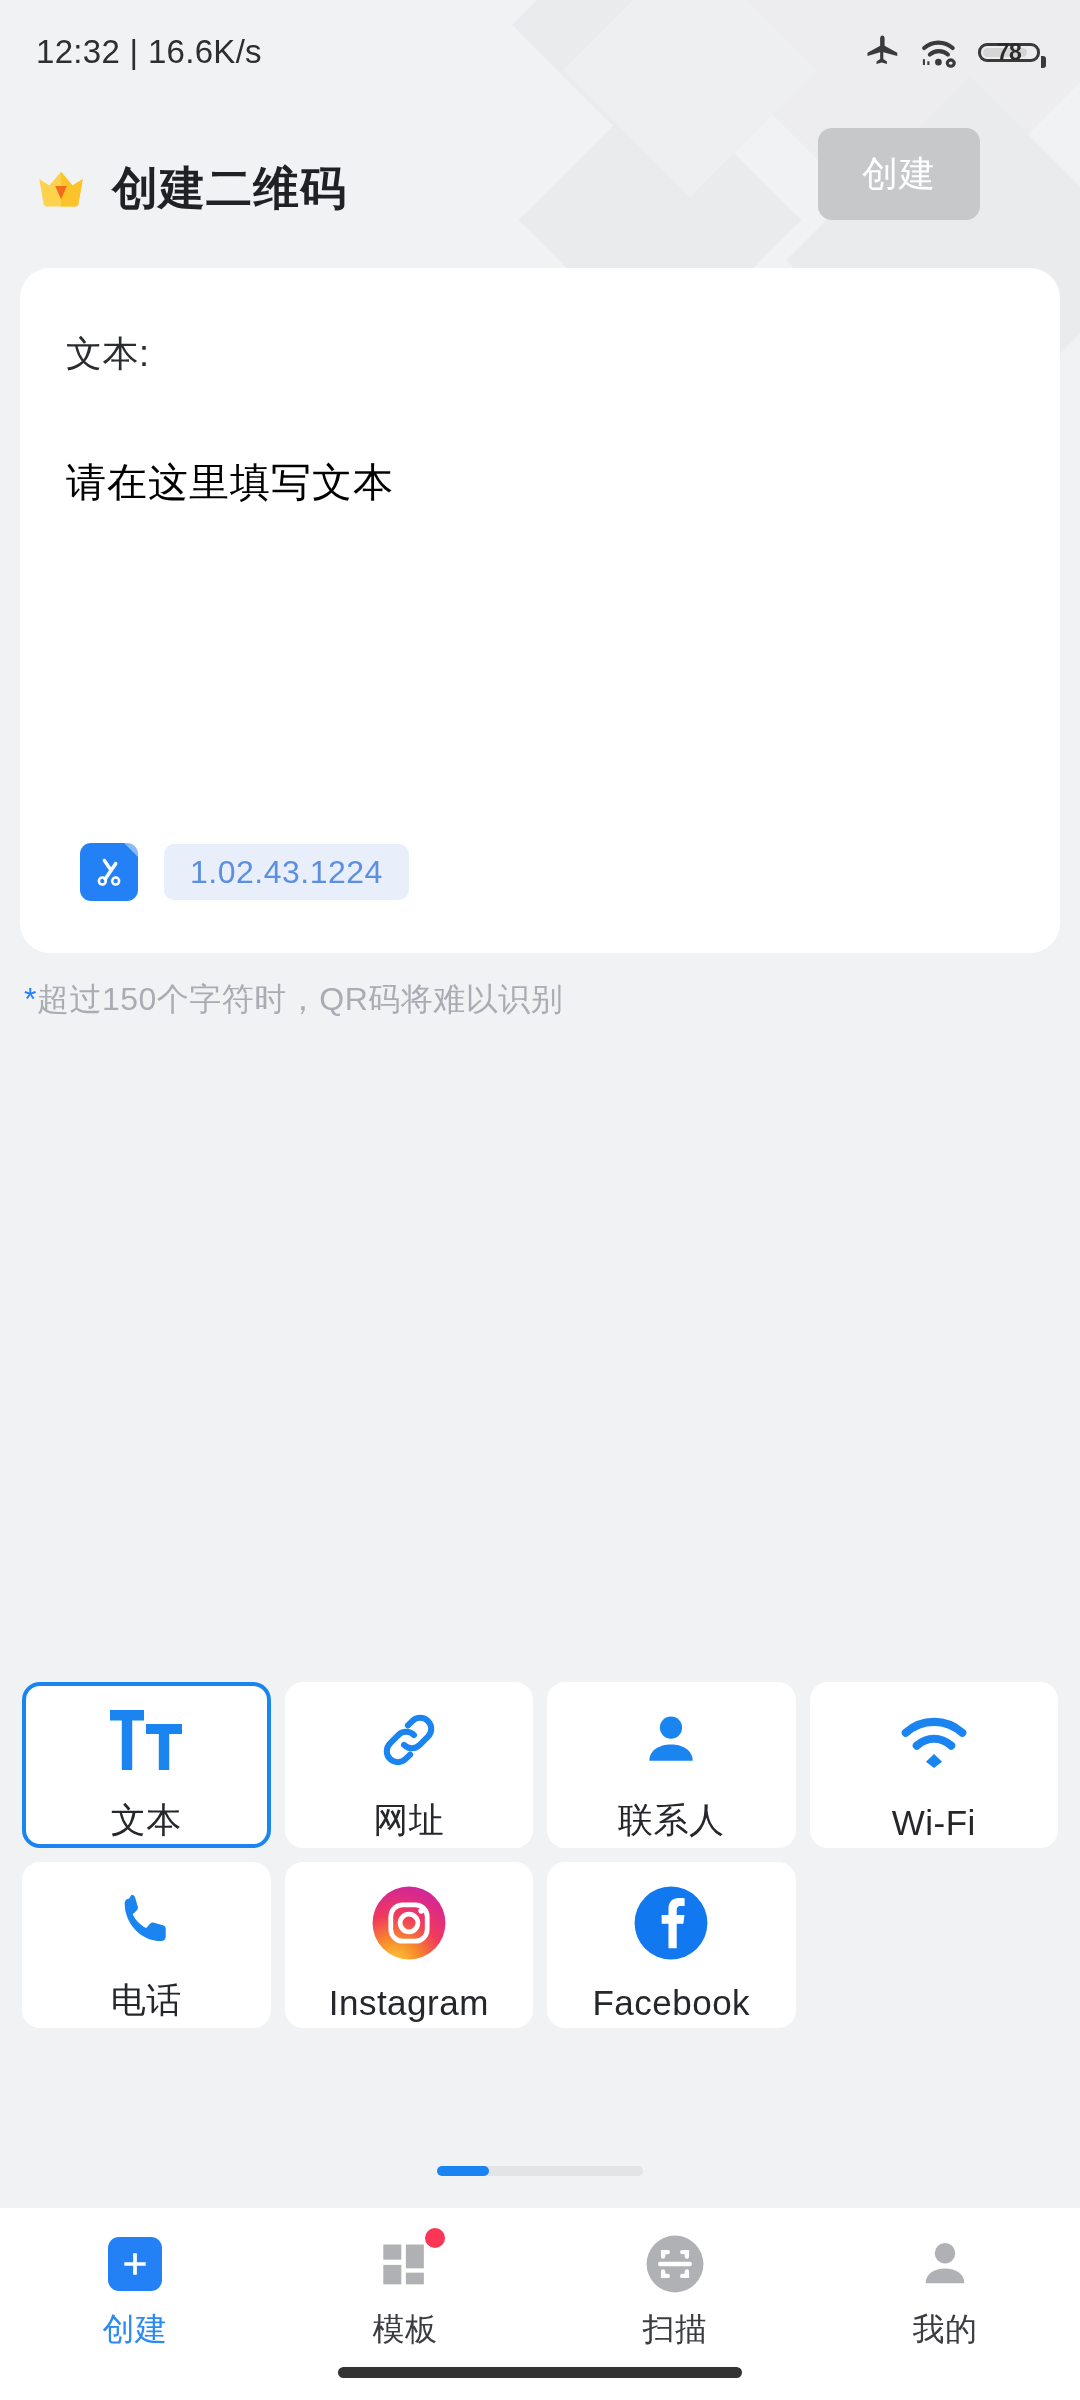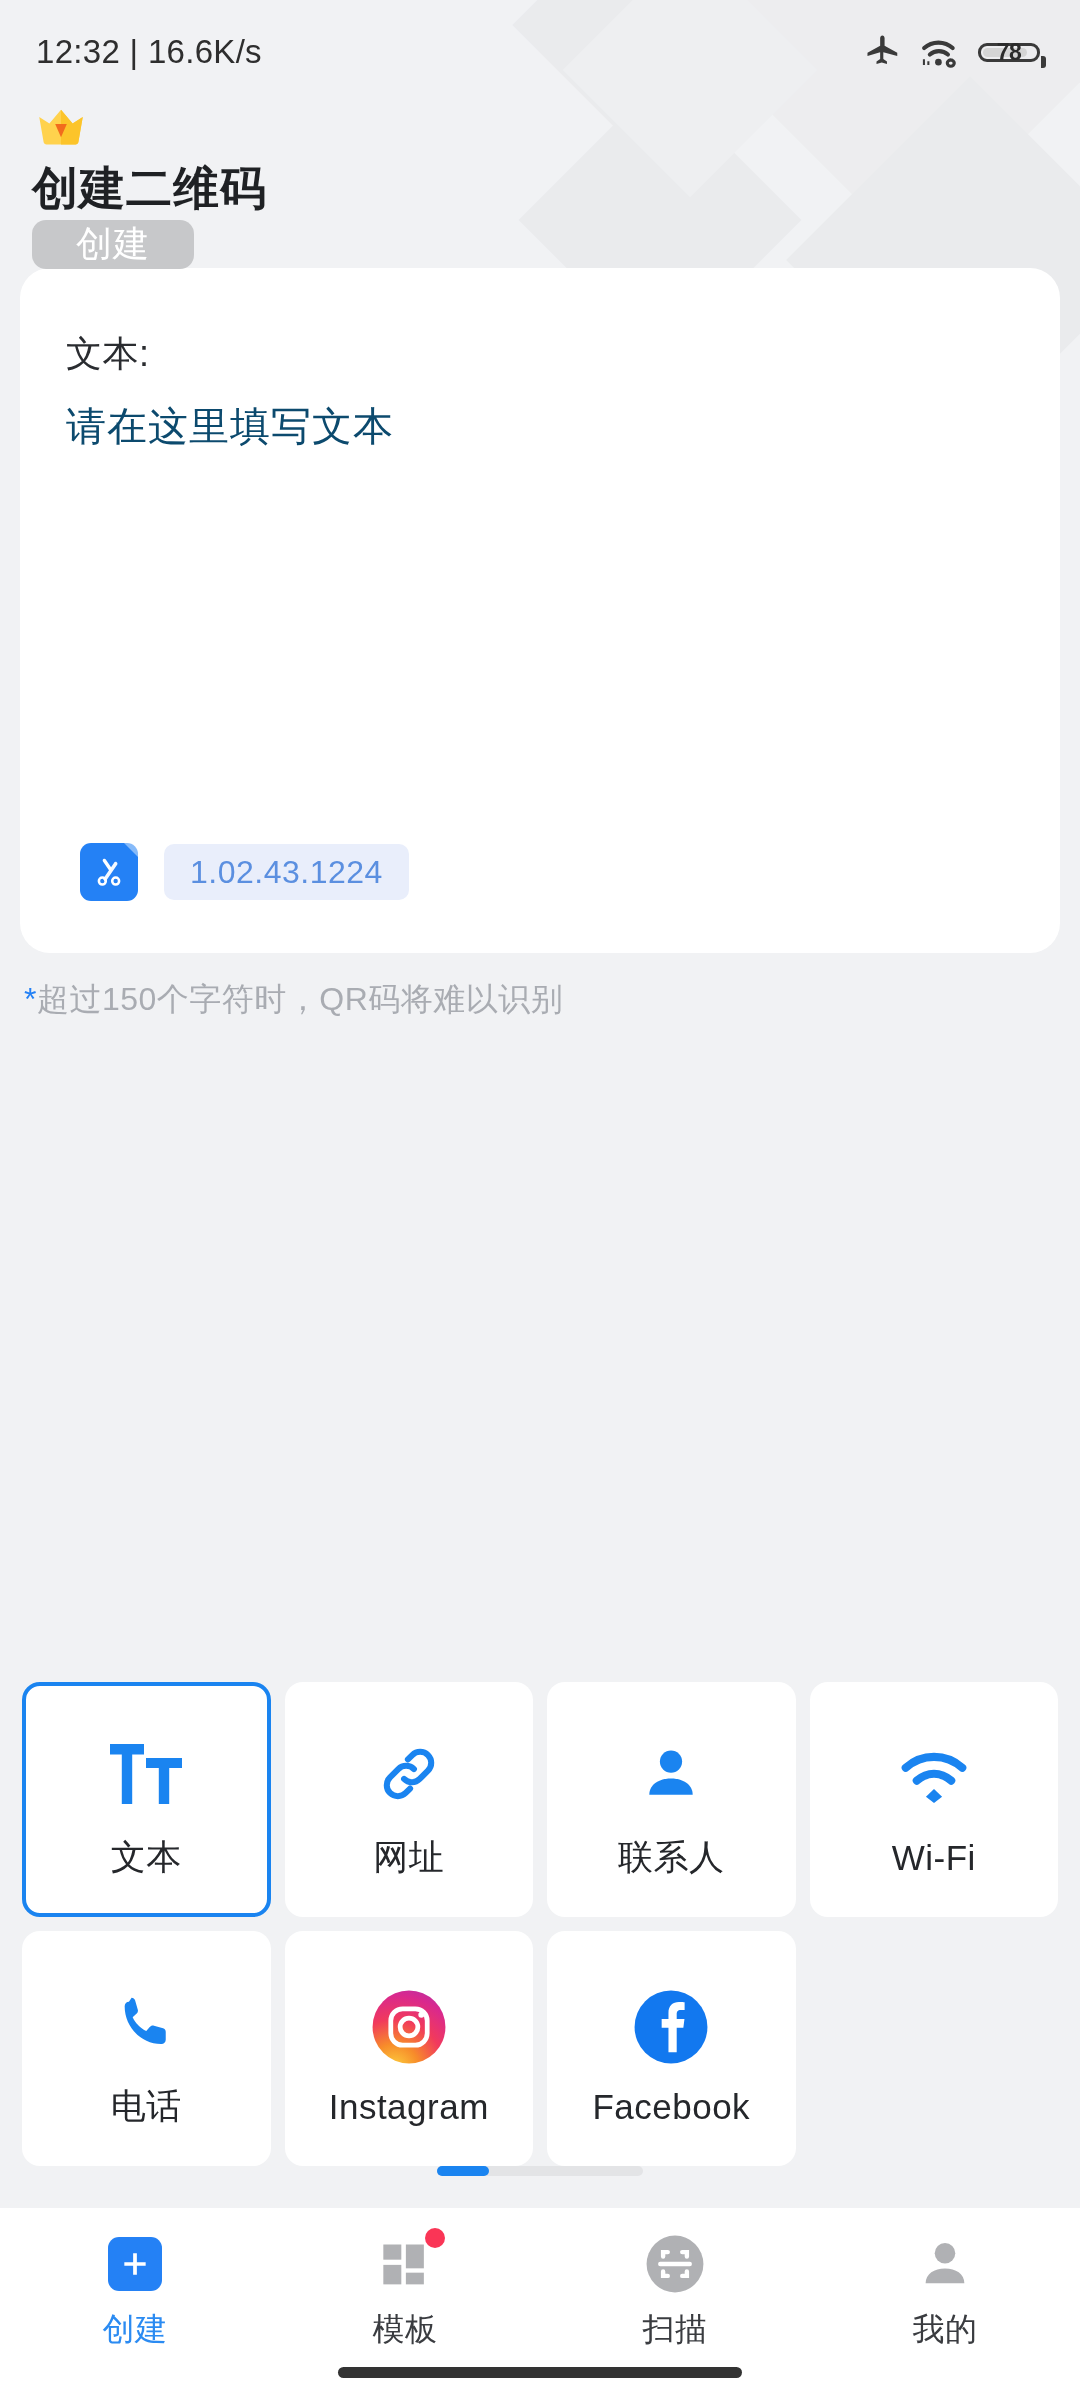--- a/index.html
+++ b/index.html
@@ -55,23 +55,22 @@
     background:#d5d5d5; border-radius:5px;
   }
   .battery .txt{
     position:relative; font-size:23px; color:#2b2b2b; font-weight:bold;
     letter-spacing:-.5px;
   }
 
   
   .header{
     position:absolute; left:0; top:100px; width:1012px; height:120px;
-    display:flex; align-items:flex-start; padding:0 32px 0 32px;
+    display:flex; align-items:flex-end; padding:0 32px 0 32px;
     z-index:5;
-    flex-direction:column;
   }
   .crown{ width:58px; height:58px; flex:none; margin-right:22px; }
   .page-title{
     font-size:46px; color:#1f2124; font-weight:bold; letter-spacing:1px;
     flex:1;
   }
   .create-btn{
     width:162px; height:92px; border-radius:14px;
     background:#c7c8ca; color:#ffffff;
     font-size:36px; display:flex; align-items:center; justify-content:center;
@@ -83,22 +82,22 @@
   .card{
     position:absolute; left:20px; top:268px; width:1040px; height:685px;
     background:#ffffff; border-radius:30px;
     z-index:4;
     padding:62px 46px 0 46px;
   }
   .card-label{
     font-size:36px; color:#2a2c30; letter-spacing:.5px;
   }
   .card-placeholder{
-    margin-top:20px;
-    font-size:40px; color:#0c4a6e; letter-spacing:1px;
+    margin-top:76px;
+    font-size:40px; color:#000000; letter-spacing:1px;
   }
   .clip-row{
     position:absolute; left:60px; bottom:52px;
     display:flex; align-items:center; gap:26px;
   }
   .clip-icon{
     width:58px; height:58px; border-radius:11px;
     background:#2481f5; display:flex; align-items:center; justify-content:center;
     position:relative; flex:none;
   }
@@ -121,21 +120,21 @@
   }
   .hint .star{ color:#2481f5; }
 
   
   .grid{
     position:absolute; left:22px; top:1682px; width:1036px;
     display:grid; grid-template-columns:repeat(4,1fr); gap:14px;
     z-index:4;
   }
   .tile{
-    height:235px; background:#ffffff; border-radius:18px;
+    height:166px; background:#ffffff; border-radius:18px;
     display:flex; flex-direction:column; align-items:center; justify-content:center;
     border:4px solid transparent;
   }
   .tile.selected{ border-color:#1a84f0; }
   .tile .ticon{
     height:112px; display:flex; align-items:center; justify-content:center;
     margin-bottom:4px;
   }
   .tile .tlabel{
     font-size:35px; color:#25272b; letter-spacing:.5px;

